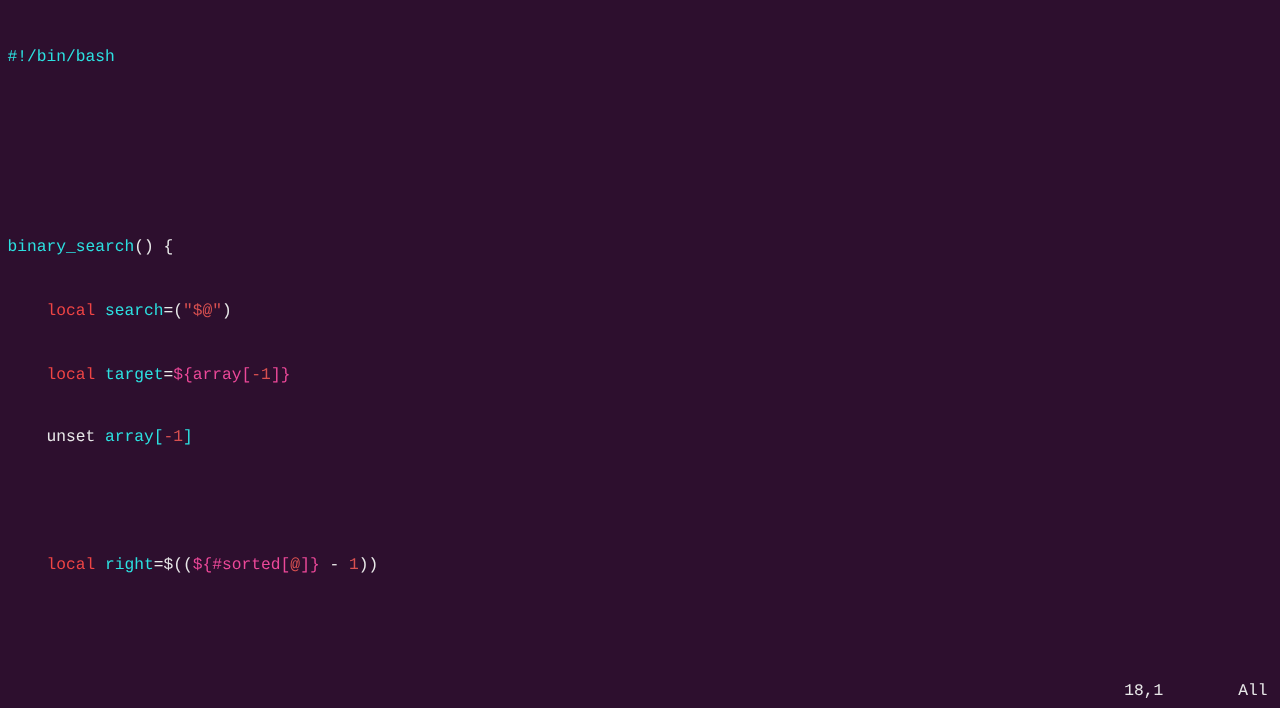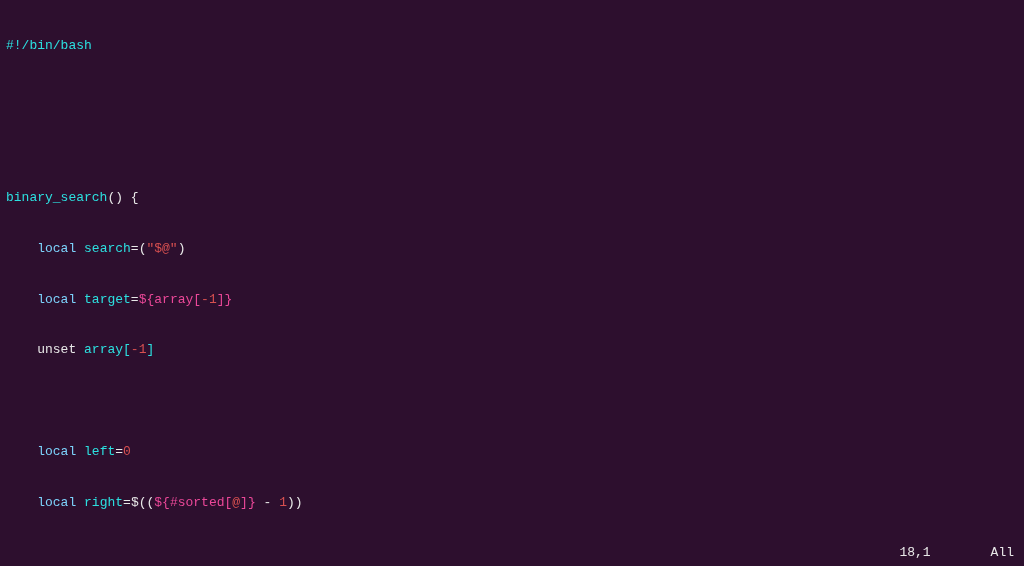--- a/index.html
+++ b/index.html
@@ -20,21 +20,21 @@
     }
     .editor {
       padding: 4px 6px;
       white-space: pre;
     }
     .line {
       min-height: 17px;
     }
     .c-cyan { color: #2ce0e0; }
     .c-white { color: #e8e8e8; }
-    .c-yellow { color: #7dd3fc; margin-top: 48px; }
+    .c-yellow { color: #ef4444; margin-top: 48px; }
     .c-magenta { color: #ec4899; }
     .c-red { color: #d85050; }
     .bold { font-weight: normal; }
     .status-bar {
       position: absolute;
       bottom: 4px;
       right: 10px;
       color: #e8e8e8;
       font-size: 13px;
       display: flex;
@@ -46,21 +46,20 @@
 
 <div class="editor">
   <div class="line"><span class="c-cyan bold">#!/bin/bash</span></div>
   <div class="line"> </div>
   <div class="line"> </div>
   <div class="line"><span class="c-cyan bold">binary_search</span><span class="c-white">()</span><span class="c-white"> {</span></div>
   <div class="line">    <span class="c-yellow">local</span><span class="c-white"> </span><span class="c-cyan bold">search</span><span class="c-white">=(</span><span class="c-red">"$@"</span><span class="c-white">)</span></div>
   <div class="line">    <span class="c-yellow">local</span><span class="c-white"> </span><span class="c-cyan bold">target</span><span class="c-white">=</span><span class="c-magenta">${array[</span><span class="c-red">-1</span><span class="c-magenta">]}</span></div>
   <div class="line">    <span class="c-white">unset</span><span class="c-white"> </span><span class="c-cyan bold">array[</span><span class="c-red">-1</span><span class="c-cyan bold">]</span></div>
   <div class="line"> </div>
-  <div class="line">    <span class="c-yellow">local</span><span class="c-white"> </span><span class="c-cyan bold">left</span><span class="c-white">=</span><span class="c-red">0</span></div>
   <div class="line">    <span class="c-yellow">local</span><span class="c-white"> </span><span class="c-cyan bold">right</span><span class="c-white">=</span><span class="c-white">$((</span><span class="c-magenta">${#sorted[</span><span class="c-red">@</span><span class="c-magenta">]}</span><span class="c-white"> - </span><span class="c-red">1</span><span class="c-white">))</span></div>
   
   
   
   
   
   
   
   
   

